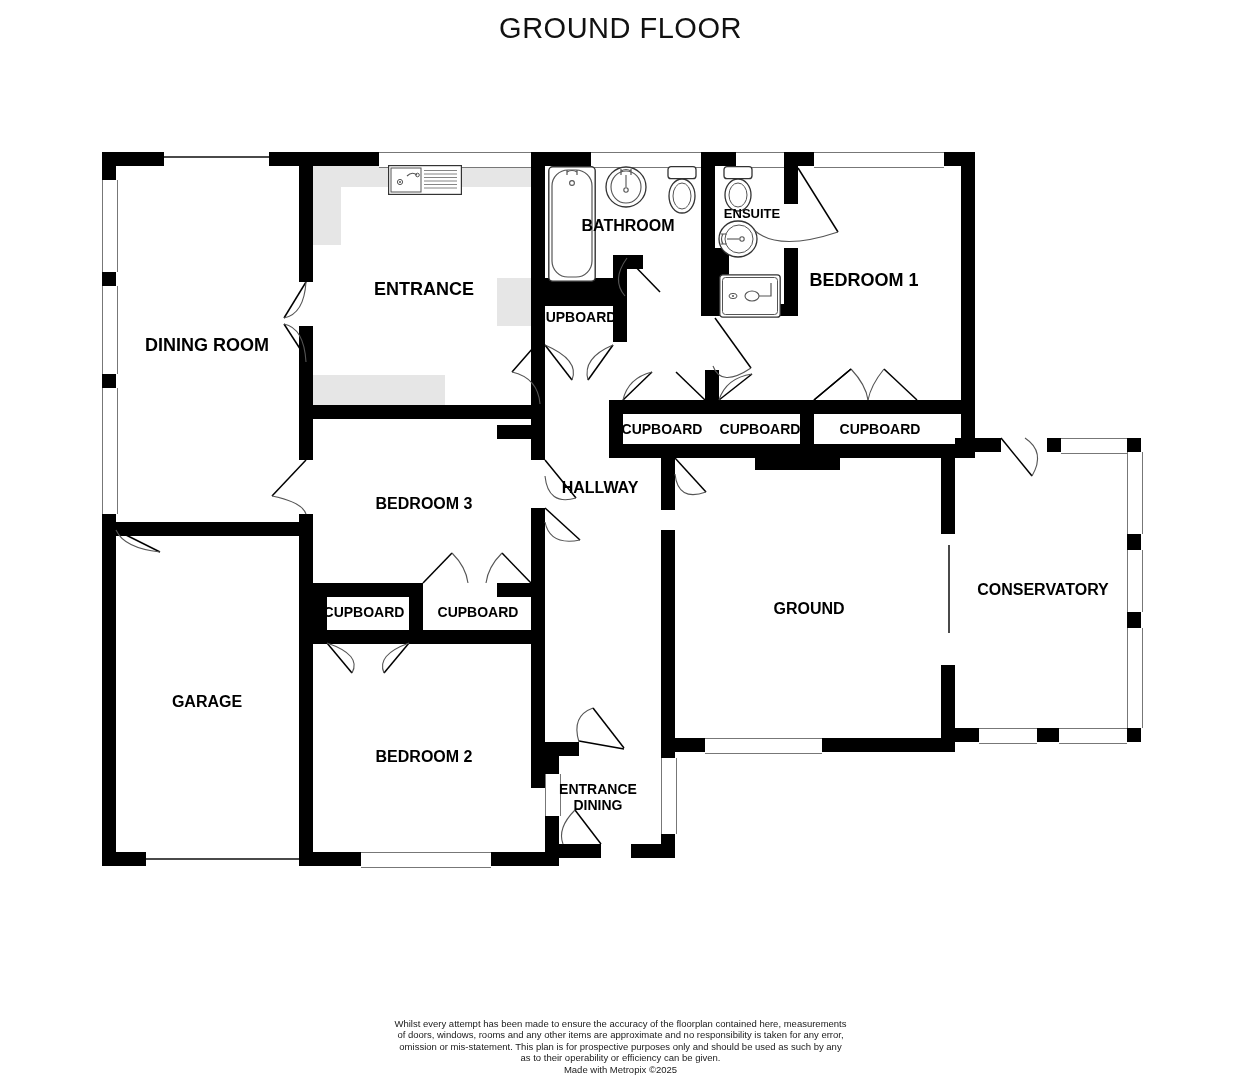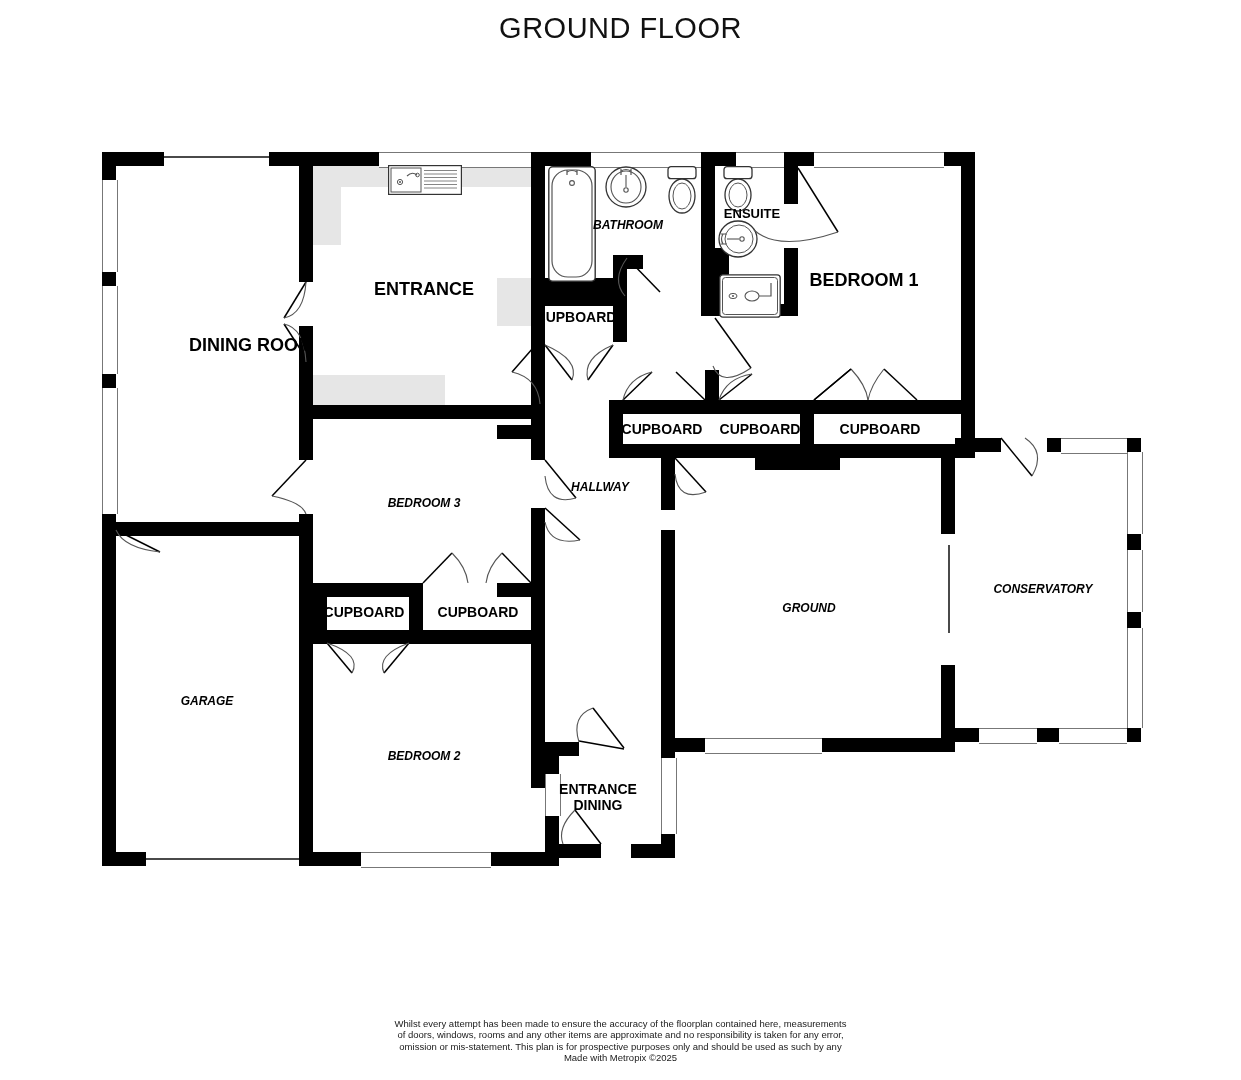--- a/index.html
+++ b/index.html
@@ -22,21 +22,21 @@
   
   .win{position:absolute;background:#ffffff;border-top:1px solid #777;border-bottom:1px solid #777;}
   .winv{position:absolute;background:#ffffff;border-left:1px solid #777;border-right:1px solid #777;}
 
   
   .lbl{
     position:absolute;font-weight:bold;color:#000;white-space:nowrap;
     transform:translate(-50%,-50%);text-align:center;line-height:1.12;
   }
   .lbl.s18{font-size:18px;}
-  .lbl.s16{font-size:12px;font-style:italic;}
+  .lbl.s16{font-size:16px;}
   .lbl.s14{font-size:14px;}
   .lbl.s13{font-size:13px;}
 
   
   #doors{position:absolute;left:0;top:0;width:1241px;height:1000px;pointer-events:none;}
 
   
   .fx{position:absolute;}
 
   #footer{
@@ -303,21 +303,21 @@
         <path d="M452 553 q14 14 16 30" stroke="#555" stroke-width="1.1"></path>
         <path d="M502 553 q-14 14 -16 30" stroke="#555" stroke-width="1.1"></path>
 
         <path d="M814 400 L851 369"></path>
 
         <path d="M1001 438 L1032 476"></path>
         <path d="M1032 476 q14 -24 -7 -38" stroke="#555" stroke-width="1.1"></path>
       </g>
     </svg>
 
-    <div class="lbl s18" style="left:207px;top:345px;margin-left:44px;">DINING ROOM</div>
+    <div class="lbl s18" style="left:207px;top:345px;">DINING ROOM</div>
     <div class="lbl s18" style="left:424px;top:289px;">ENTRANCE</div>
     <div class="lbl s16" style="left:628px;top:226px;">BATHROOM</div>
     <div class="lbl s13" style="left:752px;top:214px;">ENSUITE</div>
     <div class="lbl s18" style="left:864px;top:280px;">BEDROOM 1</div>
     <div class="lbl s14" style="left:576px;top:318px;">CUPBOARD</div>
     <div class="lbl s14" style="left:662px;top:430px;">CUPBOARD</div>
     <div class="lbl s14" style="left:760px;top:430px;">CUPBOARD</div>
     <div class="lbl s14" style="left:880px;top:430px;">CUPBOARD</div>
     <div class="lbl s16" style="left:600px;top:488px;">HALLWAY</div>
     <div class="lbl s16" style="left:424px;top:504px;">BEDROOM 3</div>
@@ -329,16 +329,17 @@
     <div class="lbl s16" style="left:1043px;top:590px;">CONSERVATORY</div>
     <div class="lbl s14" style="left:598px;top:798px;white-space:pre;"><span>ENTRANCE
 DINING</span></div>
 
   </div>
 
   <div id="footer">
     <div>Whilst every attempt has been made to ensure the accuracy of the floorplan contained here, measurements</div>
     <div>of doors, windows, rooms and any other items are approximate and no responsibility is taken for any error,</div>
     <div>omission or mis-statement. This plan is for prospective purposes only and should be used as such by any</div>
+    <div>as to their operability or efficiency can be given.</div>
     <div>Made with Metropix ©2025</div>
   </div>
 
 </div>
 
 </body></html>

